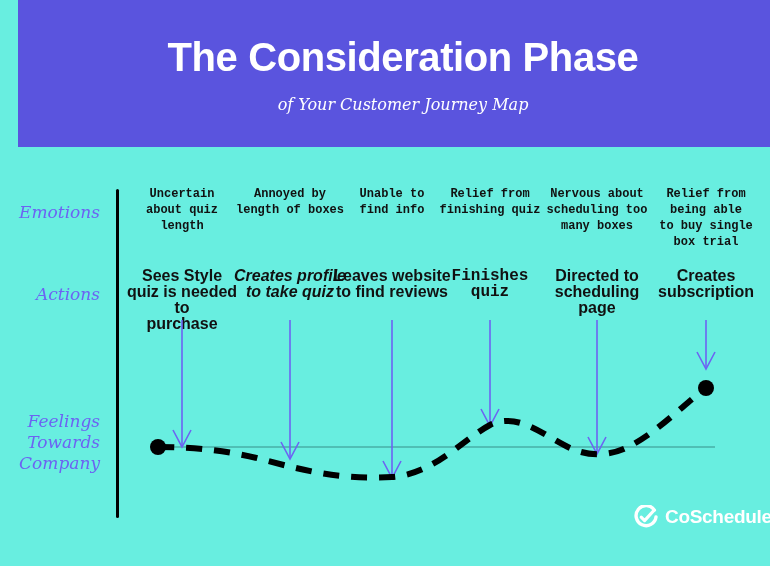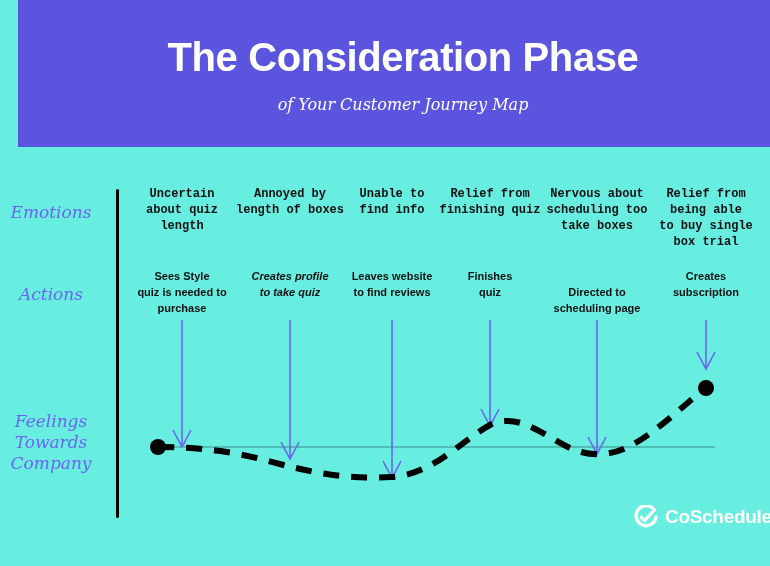--- a/index.html
+++ b/index.html
@@ -59,21 +59,21 @@
     white-space: nowrap;
   }
   
   .row-label {
     position: absolute;
     color: #6C63F2;
     font-family: "DejaVu Serif", serif;
     font-style: italic;
     font-size: 17px;
     line-height: 21px;
-    text-align: center;
+    text-align: right;
     width: 98px;
     left: 2px;
   }
   #label-emotions { top: 202px; }
   #label-actions  { top: 284px; }
   #label-feelings { top: 411px; }
 
   
   #axis-vertical {
     position: absolute;
@@ -105,21 +105,21 @@
   }
   .action-text {
     position: absolute;
     top: 82px;
     left: 0;
     width: 120px;
     text-align: center;
     color: #111111;
     font-family: "Liberation Sans", sans-serif;
     font-weight: bold;
-    font-size: 11px;
+    font-size: 16px;
     line-height: 16px;
   }
   
   #journey-svg {
     position: absolute;
     left: 0;
     top: 0;
     width: 770px;
     height: 566px;
     pointer-events: none;
@@ -176,28 +176,28 @@
   </div>
   <div class="stage-col" style="left:332px;">
     <div class="emotion-text" style="white-space: pre-line;">Unable to
 find info</div>
     <div class="action-text" style="white-space: pre-line;">Leaves website
 to find reviews</div>
   </div>
   <div class="stage-col" style="left:430px;">
     <div class="emotion-text" style="white-space: pre-line;">Relief from
 finishing quiz</div>
-    <div class="action-text" style="white-space: pre-line;">Finishes
+    <div class="action-text" style="white-space: pre-line; font-family: Liberation Mono, monospace;">Finishes
 quiz</div>
   </div>
   <div class="stage-col" style="left:537px;">
     <div class="emotion-text" style="white-space: pre-line;">Nervous about
 scheduling too
-take boxes</div>
-    <div class="action-text" style="white-space: pre-line; margin-top: 16px;">Directed to
+many boxes</div>
+    <div class="action-text" style="white-space: pre-line;">Directed to
 scheduling page</div>
   </div>
   <div class="stage-col" style="left:646px;">
     <div class="emotion-text" style="white-space: pre-line;">Relief from
 being able
 to buy single
 box trial</div>
     <div class="action-text" style="white-space: pre-line;">Creates
 subscription</div>
   </div>

